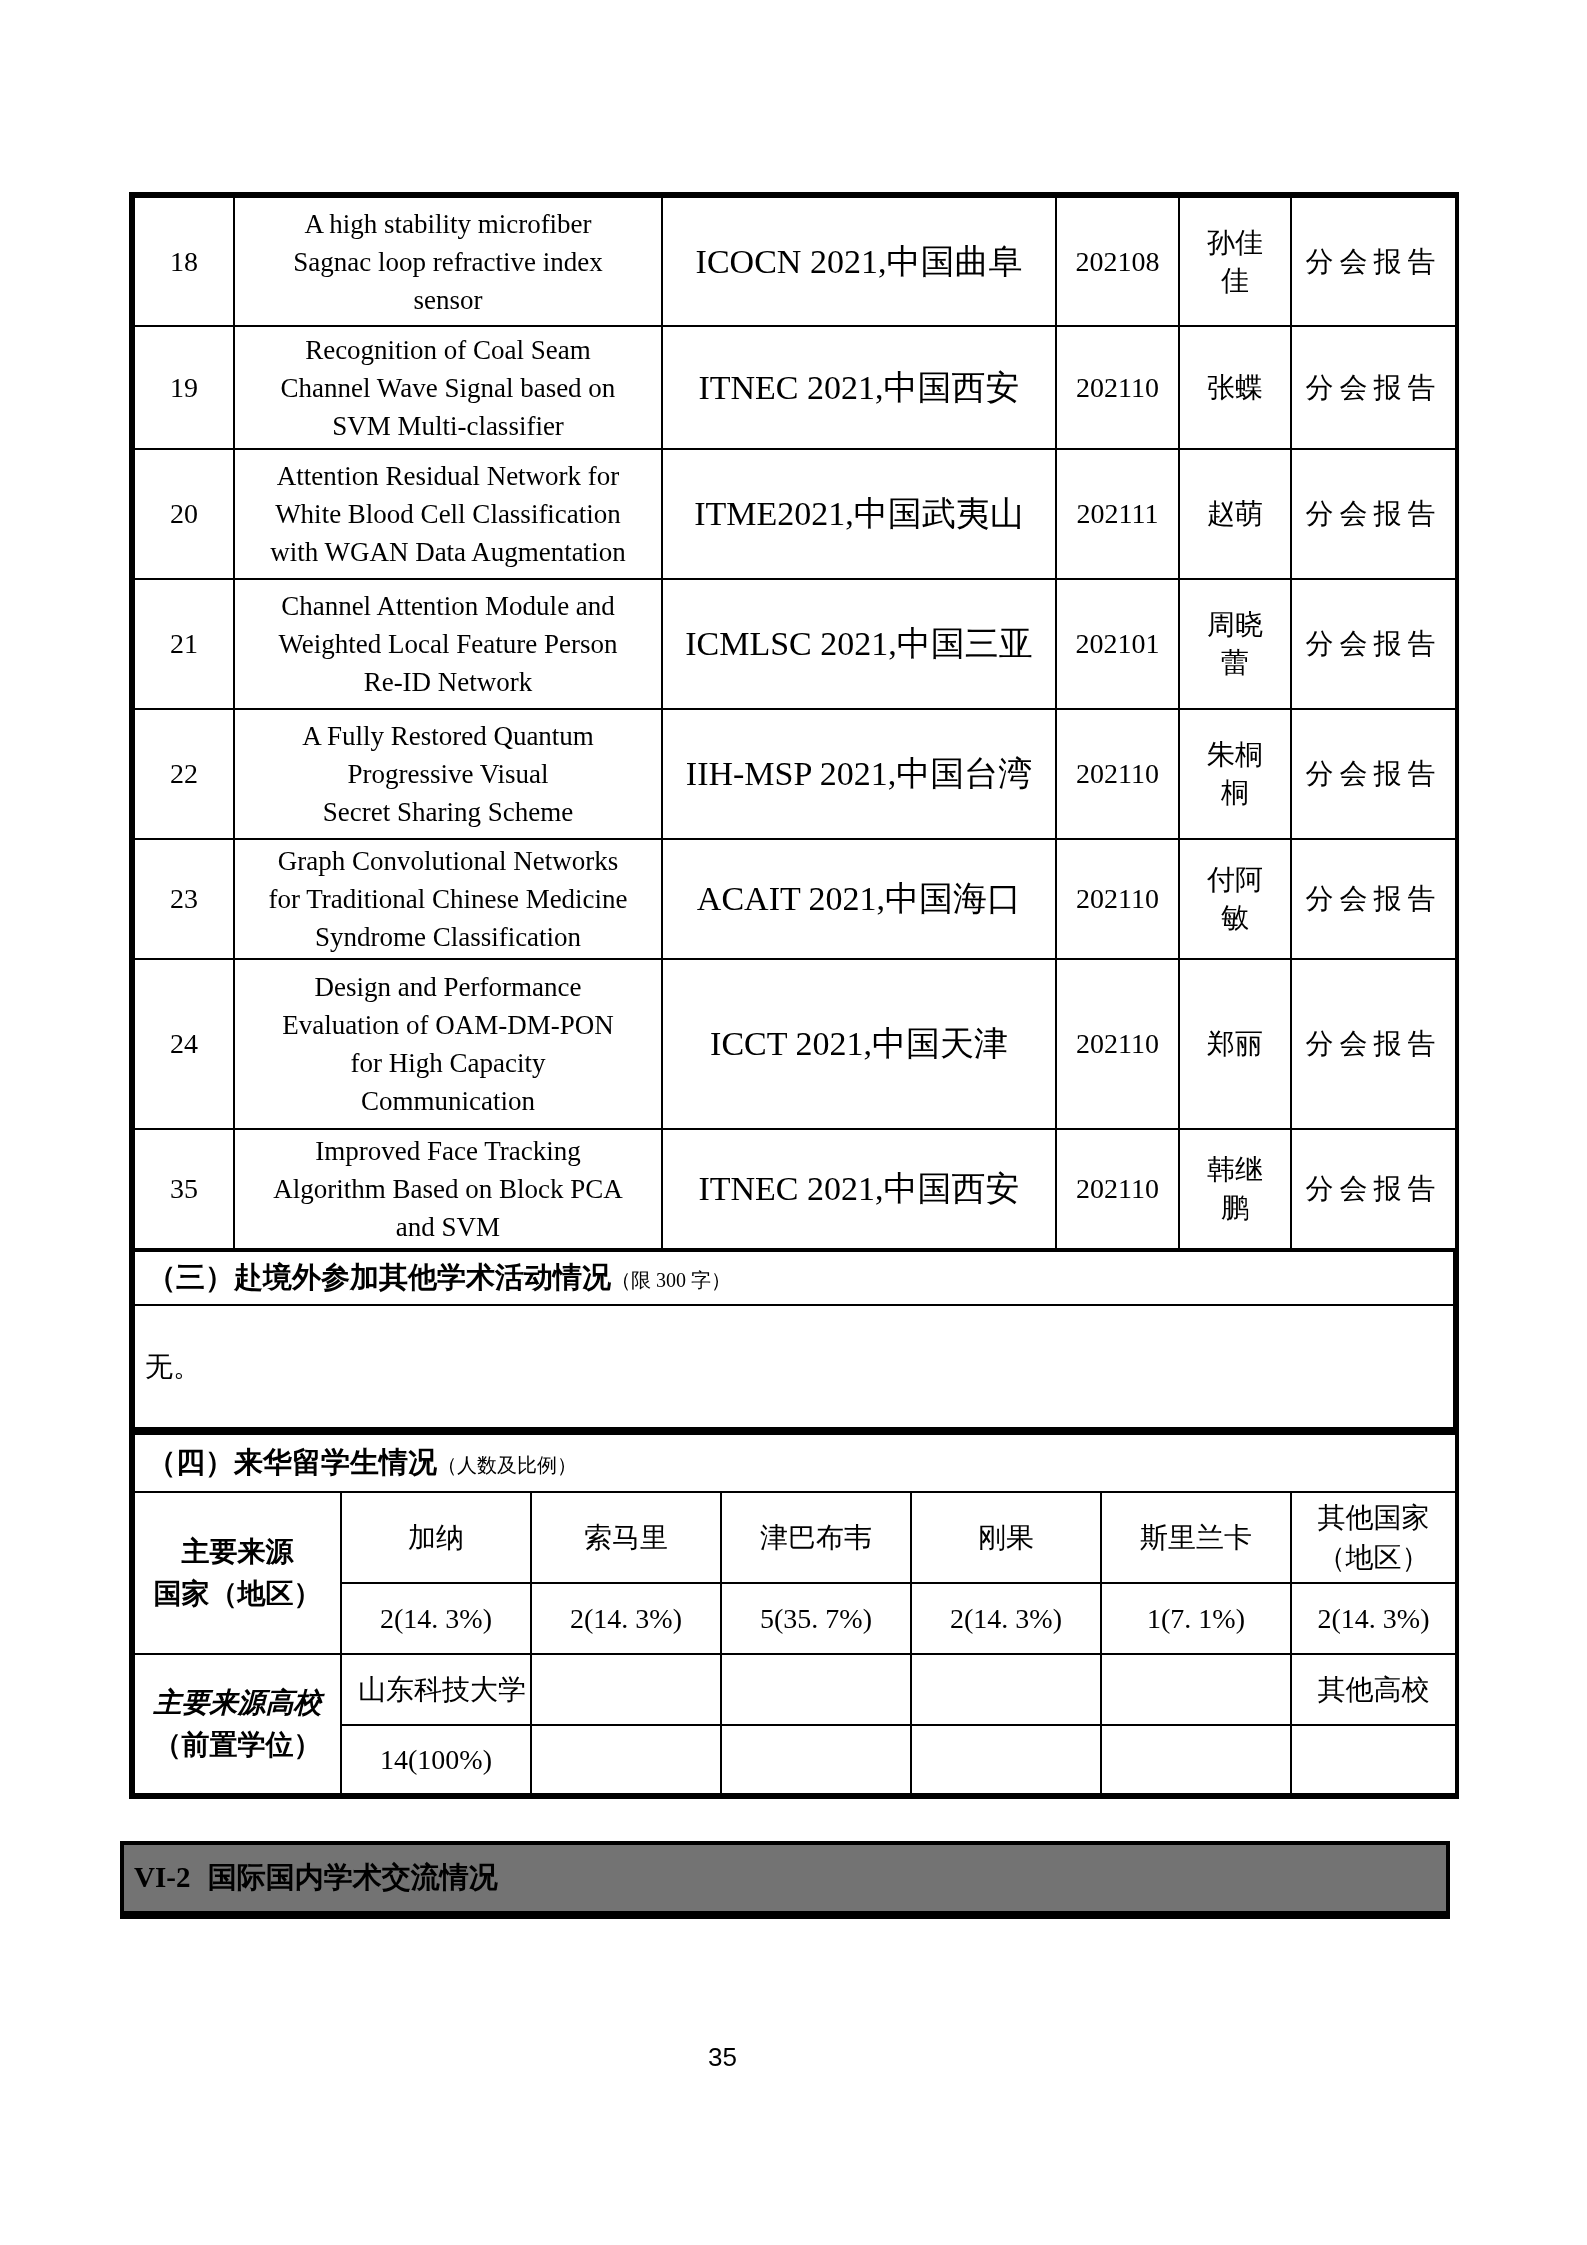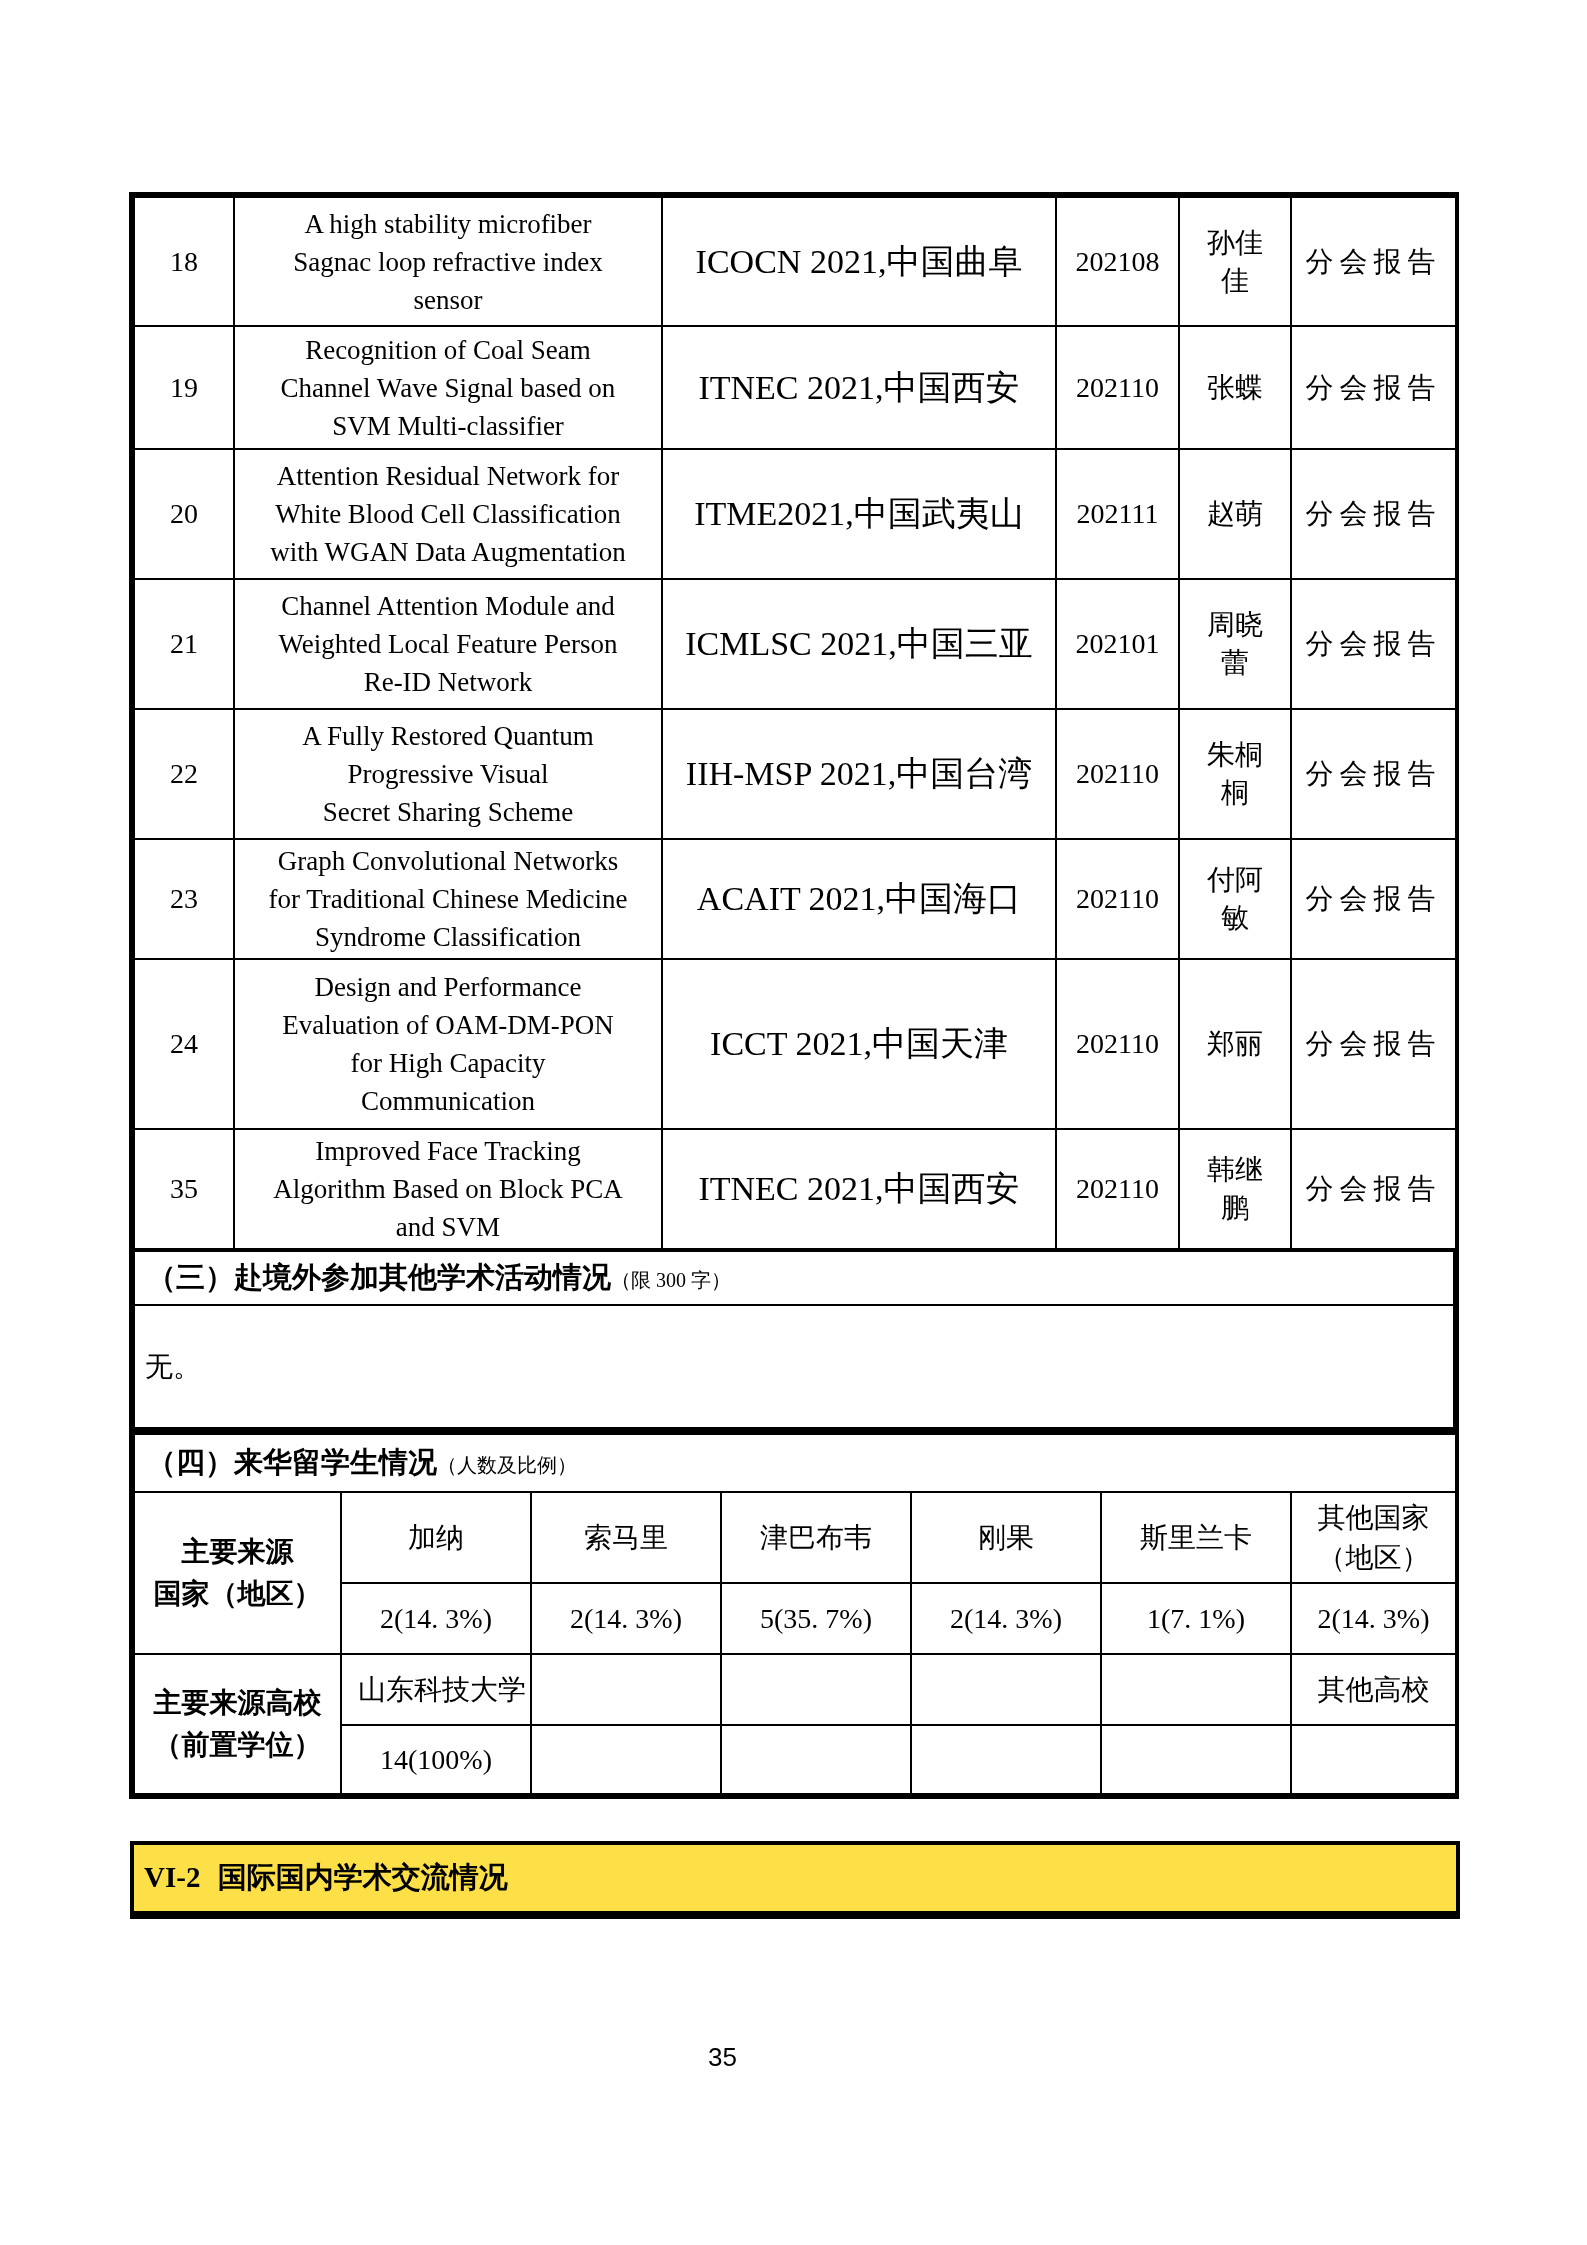--- a/index.html
+++ b/index.html
@@ -40,30 +40,30 @@
   }
   .sec-heading-cell .note{font-weight:normal;font-size:20px;}
   .blank-content-cell{
     text-align:left;padding-left:10px;height:117px;font-size:28px;
   }
   .sec4 {border-top:6px solid #000;}
   .sec4 .sec-heading-cell{height:52px;}
   
   .students .label-cell{font-weight:bold;line-height:42px;}
   .students .label-note{font-weight:bold;display:block;line-height:42px;}
-  .students .label-bold{font-weight:bold;display:block;line-height:42px;}
+  .students .label-bold{font-weight:bold;display:block;line-height:42px;font-style:italic;}
   .students .country-header{height:85px;line-height:40px;}
   .students .country-value{height:65px;}
   .students .univ-row1{height:65px;}
   .students .univ-row2{height:63px;}
   .students .univ-name{text-align:right;padding-left:9px;}
   
   .vi2-outer{
-    position:absolute;left:130px;top:1841px;
-    width:1322px;border:4px solid #000;background:#fde047;
+    position:absolute;left:120px;top:1841px;
+    width:1322px;border:4px solid #000;background:#737373;
   }
   .vi2-title{
     height:66px;display:flex;align-items:center;
     padding-left:10px;font-weight:bold;font-size:29px;
     border-bottom:4px solid #000;word-spacing:10px;
   }
   .vi2 td{font-weight:bold;font-size:27px;height:83px;line-height:40px;}
   .vi2 td.proj-cell{text-align:left;padding-left:8px;}
   
   .page-number{

